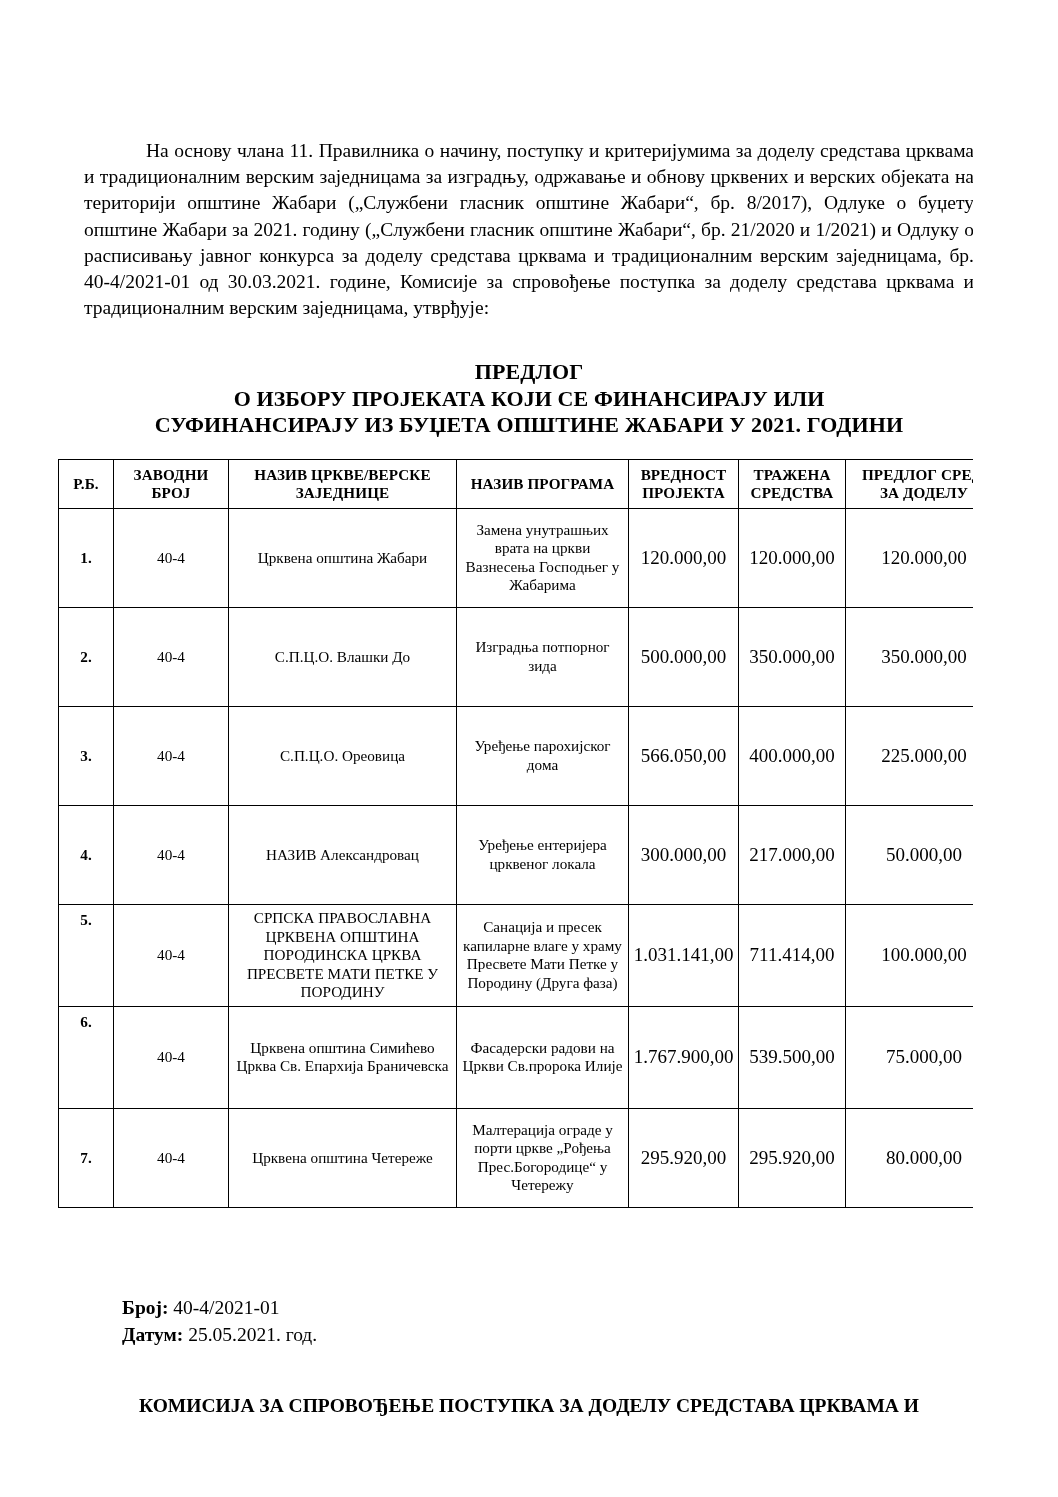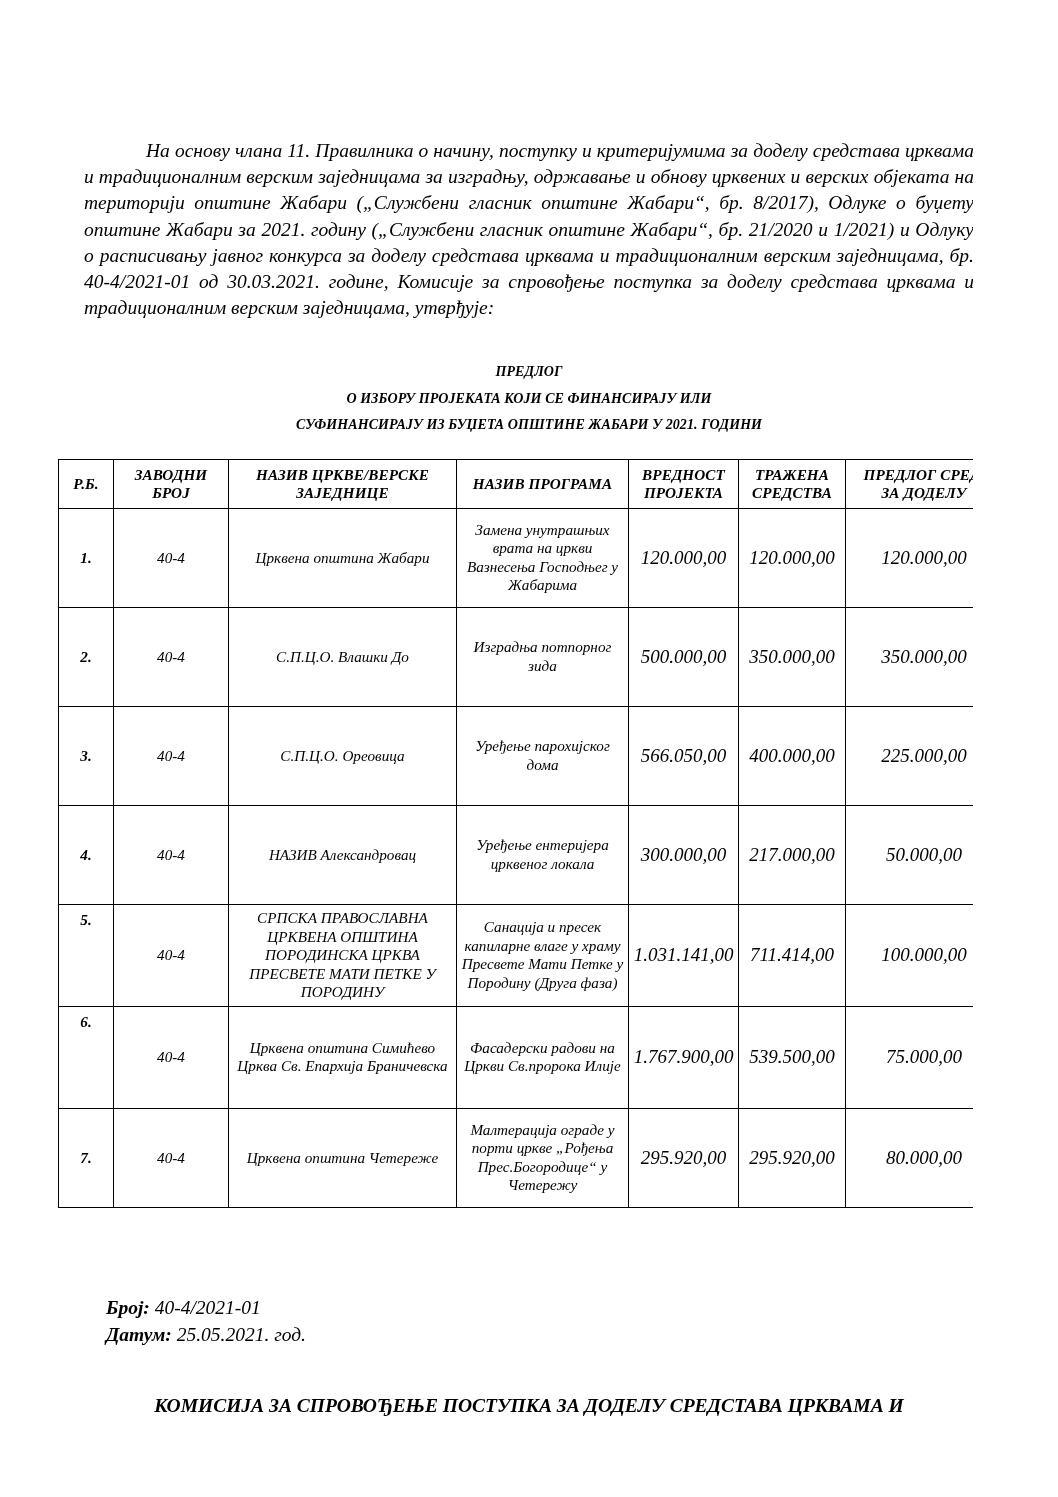--- a/index.html
+++ b/index.html
@@ -12,21 +12,20 @@
     color: #000000;
   }
   .page {
     position: relative;
     width: 973px;
     height: 1497px;
     background: #ffffff;
     box-sizing: border-box;
     padding: 8px;
     overflow: hidden;
-    font-style: italic;
   }
   .content {
     position: absolute;
     left: 84px;
     top: 138px;
     width: 890px;
   }
 
   
   .para {
@@ -38,21 +37,21 @@
   }
   .para.indent {
     text-indent: 62px;
   }
 
   
   .title-block {
     margin-top: 38px;
     text-align: center;
     font-weight: bold;
-    font-size: 14px;
+    font-size: 22px;
     line-height: 26.5px;
     letter-spacing: 0.1px;
   }
   .title-line-1 { }
   .title-line-2 { }
   .title-line-3 { }
 
   .lead {
     margin-top: 34px;
   }
@@ -99,21 +98,21 @@
   td.num { font-size: 19px; white-space: nowrap; }
   td.rb  { font-weight: bold; }
 
   
   tr.row-tall td.rb { vertical-align: middle; }
   tr.row-idx-top td.rb { vertical-align: top; padding-top: 6px; }
 
   
   .footer {
     margin-top: 86px;
-    margin-left: 22px;
+    margin-left: 38px;
     font-size: 19.5px;
     line-height: 27px;
     font-weight: bold;
   }
   .footer .row span.label { font-weight: bold; }
   .footer .row span.value { font-weight: normal; }
 
   .commission {
     margin-top: 44px;
     text-align: center;

